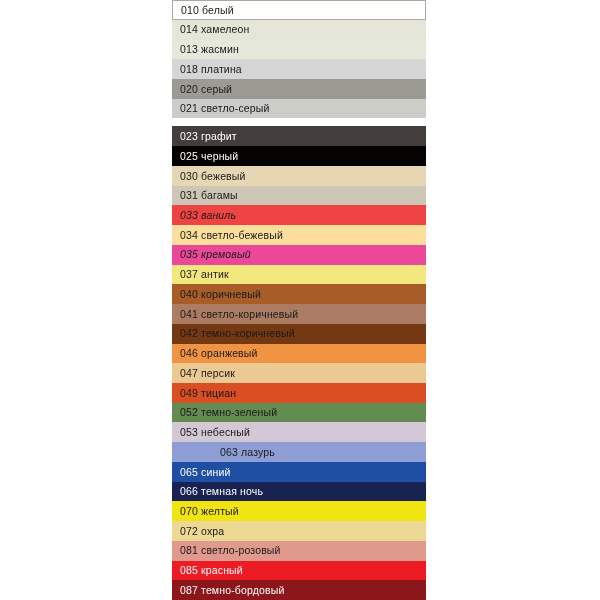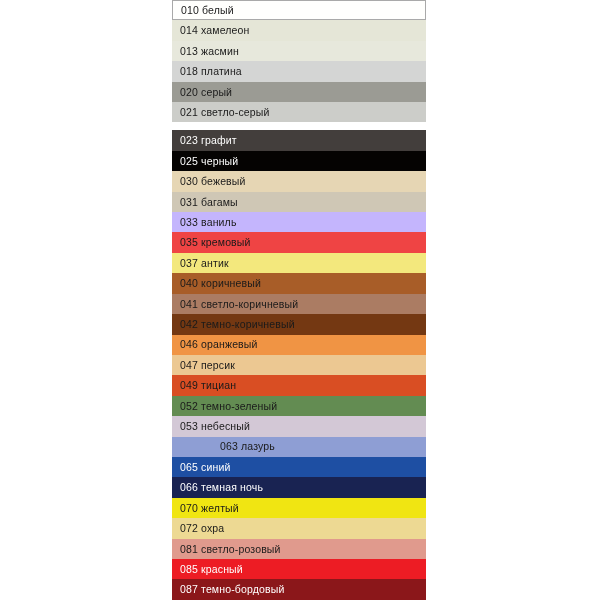--- a/index.html
+++ b/index.html
@@ -74,24 +74,27 @@
     </div>
     <div class="swatch-row light-text" style="background: rgb(5, 3, 2);">
       <span class="swatch-label">025 черный</span>
     </div>
     <div class="swatch-row dark-text" style="background: rgb(230, 214, 180);">
       <span class="swatch-label">030 бежевый</span>
     </div>
     <div class="swatch-row dark-text" style="background: rgb(207, 199, 181);">
       <span class="swatch-label">031 багамы</span>
     </div>
-    <div class="swatch-row dark-text" style="background: #c4b5fd;">
+    <div class="swatch-row dark-text" style="background: #ef4444; font-style: italic;">
       <span class="swatch-label">033 ваниль</span>
     </div>
-    <div class="swatch-row dark-text" style="background: #ef4444;">
+    <div class="swatch-row dark-text" style="background: rgb(252, 223, 157);">
+      <span class="swatch-label">034 светло-бежевый</span>
+    </div>
+    <div class="swatch-row dark-text" style="background: #ec4899; font-style: italic;">
       <span class="swatch-label">035 кремовый</span>
     </div>
     <div class="swatch-row dark-text" style="background: rgb(243, 232, 125);">
       <span class="swatch-label">037 антик</span>
     </div>
     <div class="swatch-row dark-text" style="background: rgb(168, 93, 40);">
       <span class="swatch-label">040 коричневый</span>
     </div>
     <div class="swatch-row dark-text" style="background: rgb(171, 124, 99);">
       <span class="swatch-label">041 светло-коричневый</span>

